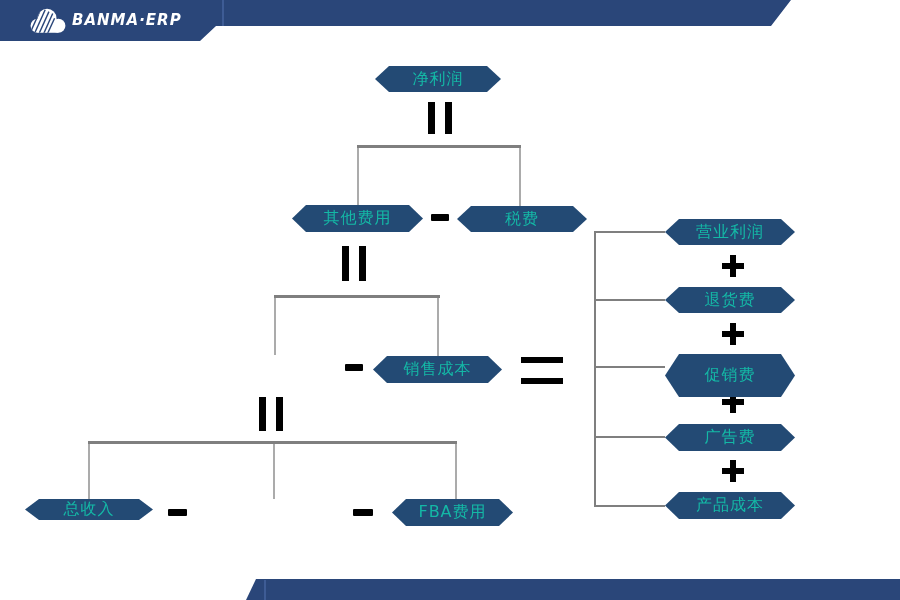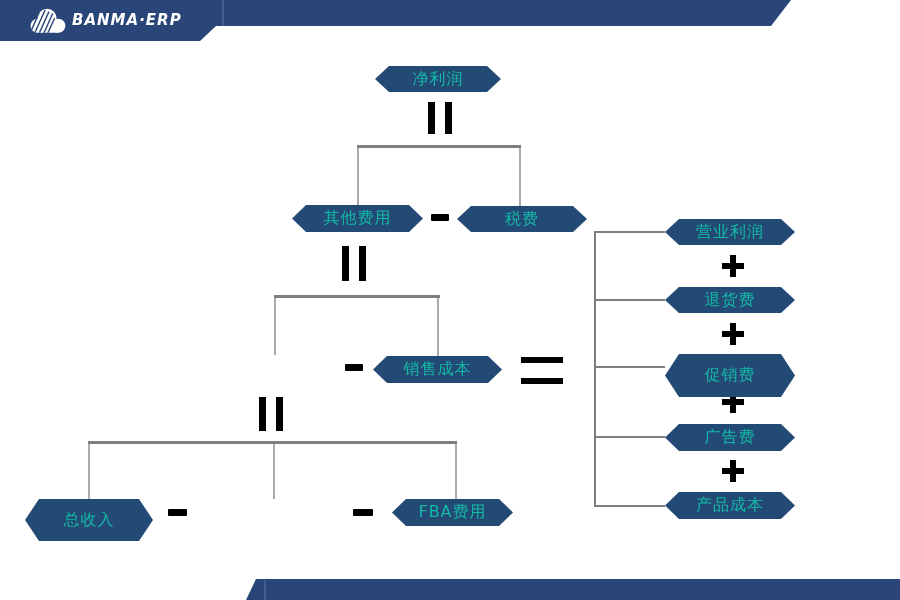--- a/index.html
+++ b/index.html
@@ -143,21 +143,21 @@
   </div>
   <div class="badge" style="left:292px;top:205px;width:131px;height:27px">
     <span class="badge-label">其他费用</span>
   </div>
   <div class="badge" style="left:457px;top:206px;width:130px;height:26px">
     <span class="badge-label">税费</span>
   </div>
   <div class="badge" style="left:373px;top:356px;width:129px;height:27px">
     <span class="badge-label">销售成本</span>
   </div>
-  <div class="badge" style="left:25px;top:499px;width:128px;height:42px">
+  <div class="badge" style="left:25px;top:499px;width:128px;height:21px">
     <span class="badge-label">总收入</span>
   </div>
   <div class="badge" style="left:392px;top:499px;width:121px;height:27px">
     <span class="badge-label">FBA费用</span>
   </div>
 
   <div class="badge" style="left:665px;top:219px;width:130px;height:26px">
     <span class="badge-label">营业利润</span>
   </div>
   <div class="badge" style="left:665px;top:287px;width:130px;height:26px">

